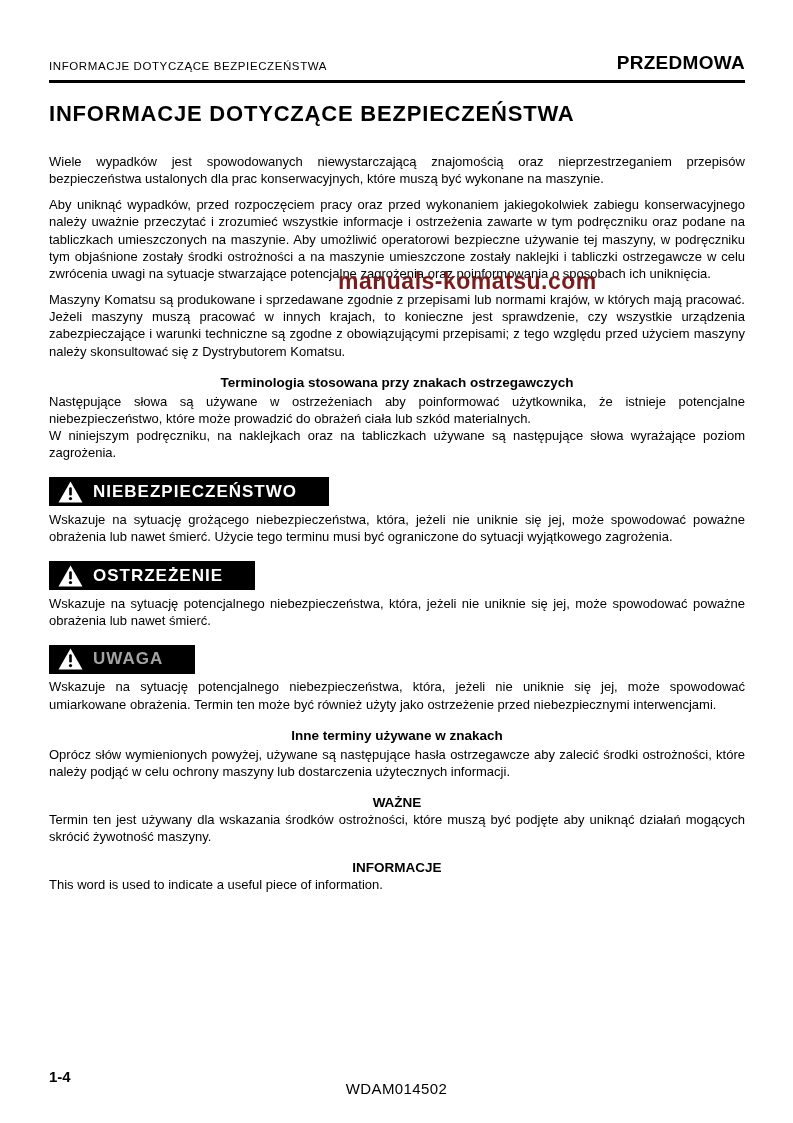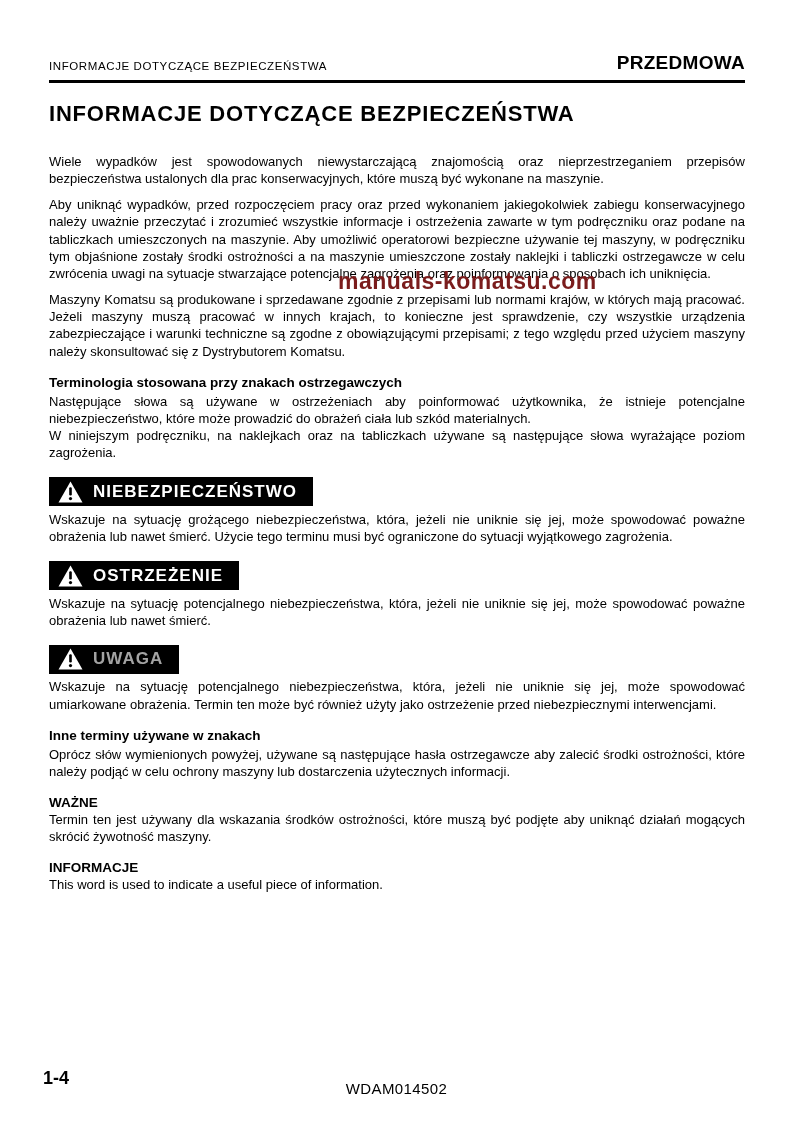--- a/index.html
+++ b/index.html
@@ -48,29 +48,30 @@
     line-height: 1.32;
     text-align: justify;
     margin-top: 9px;
   }
   p.body.tight { margin-top: 0; }
   .intro { margin-top: 26px; }
   h3.subhead {
     margin-top: 15px;
     font-size: 13.5px;
     font-weight: bold;
+    text-align: center;
   }
   .banner {
     display: inline-flex;
     align-items: center;
     gap: 10px;
     background: #000000;
     color: #ffffff;
     height: 29px;
-    padding: 2px 16px 2px 9px;
+    padding: 2px 32px 2px 9px;
     margin-top: 16px;
   }
   .banner .tri { display: inline-flex; align-items: center; }
   .banner-label {
     font-size: 17px;
     font-weight: bold;
     letter-spacing: 1px;
     white-space: nowrap;
   }
   .warning-block p.body { margin-top: 4px; }
@@ -79,23 +80,23 @@
     left: 338px;
     top: 268px;
     font-size: 23px;
     font-weight: bold;
     letter-spacing: 0.5px;
     white-space: nowrap;
     pointer-events: none;
   }
   .footer-page {
     position: absolute;
-    left: 43px;
+    left: 49px;
     top: 1068px;
-    font-size: 18px;
+    font-size: 15px;
     font-weight: bold;
   }
   .footer-code {
     position: absolute;
     left: 0;
     right: 0;
     top: 1080px;
     text-align: center;
     font-size: 15px;
     letter-spacing: 0.4px;

